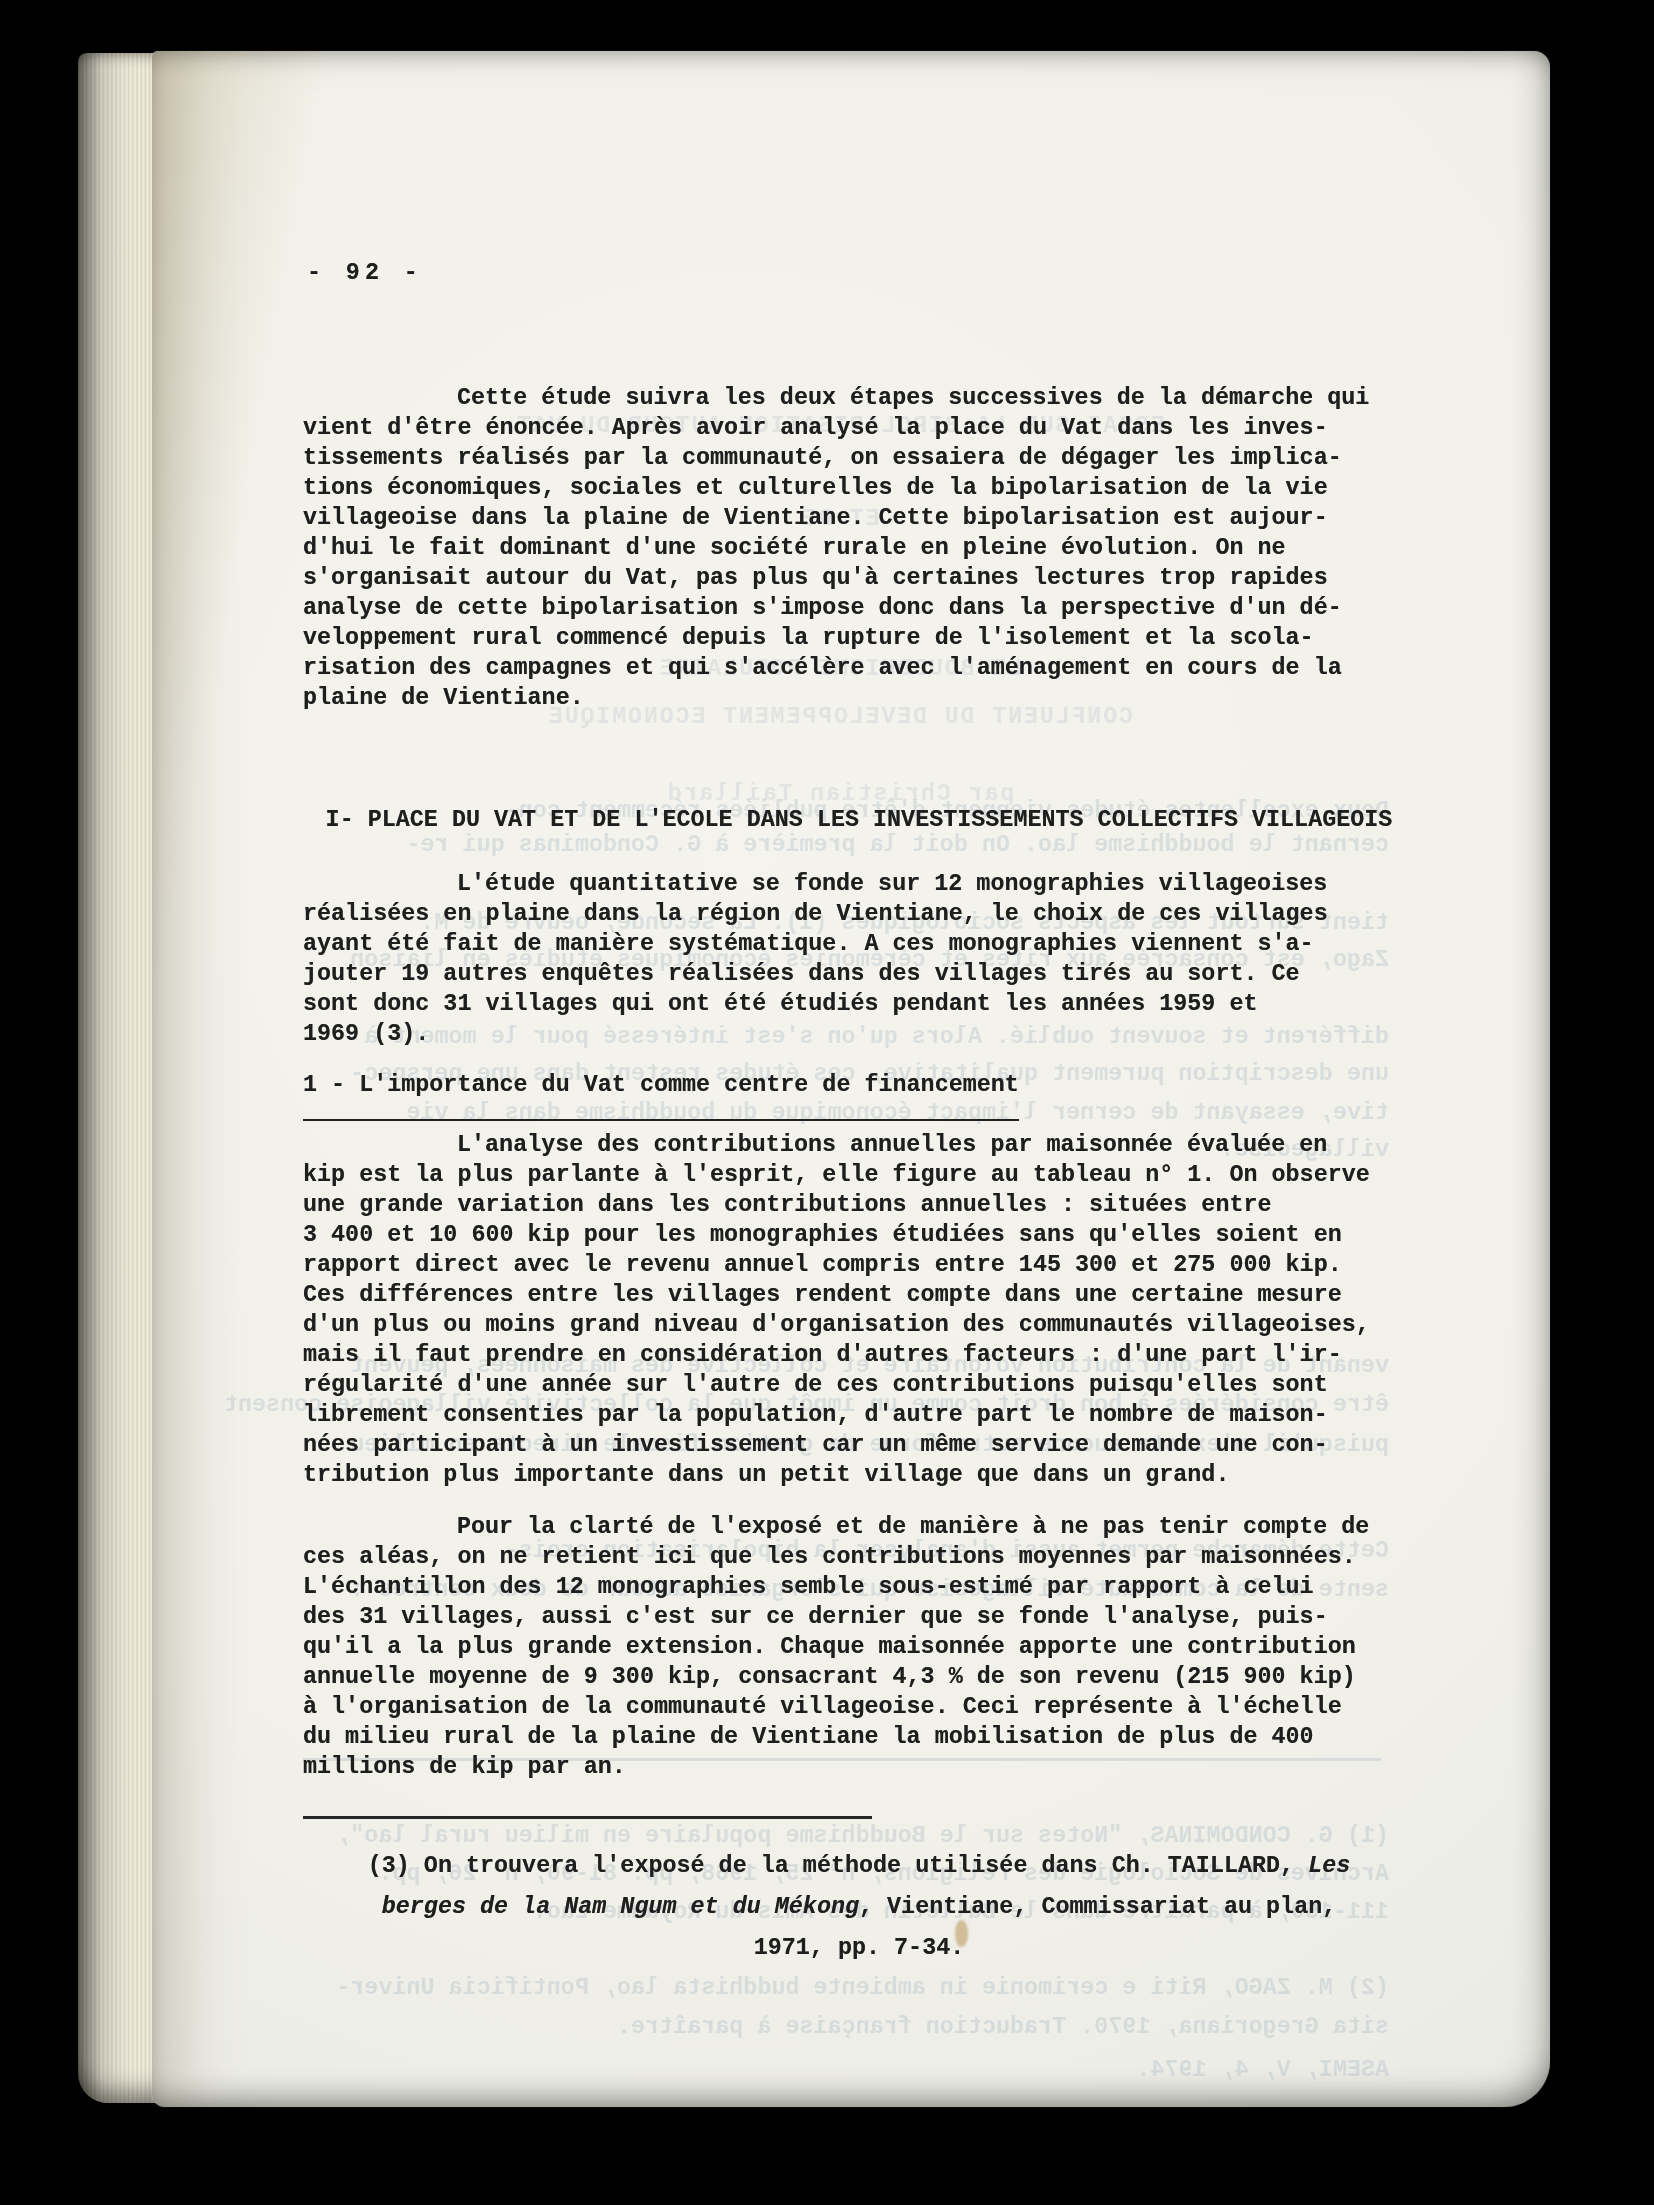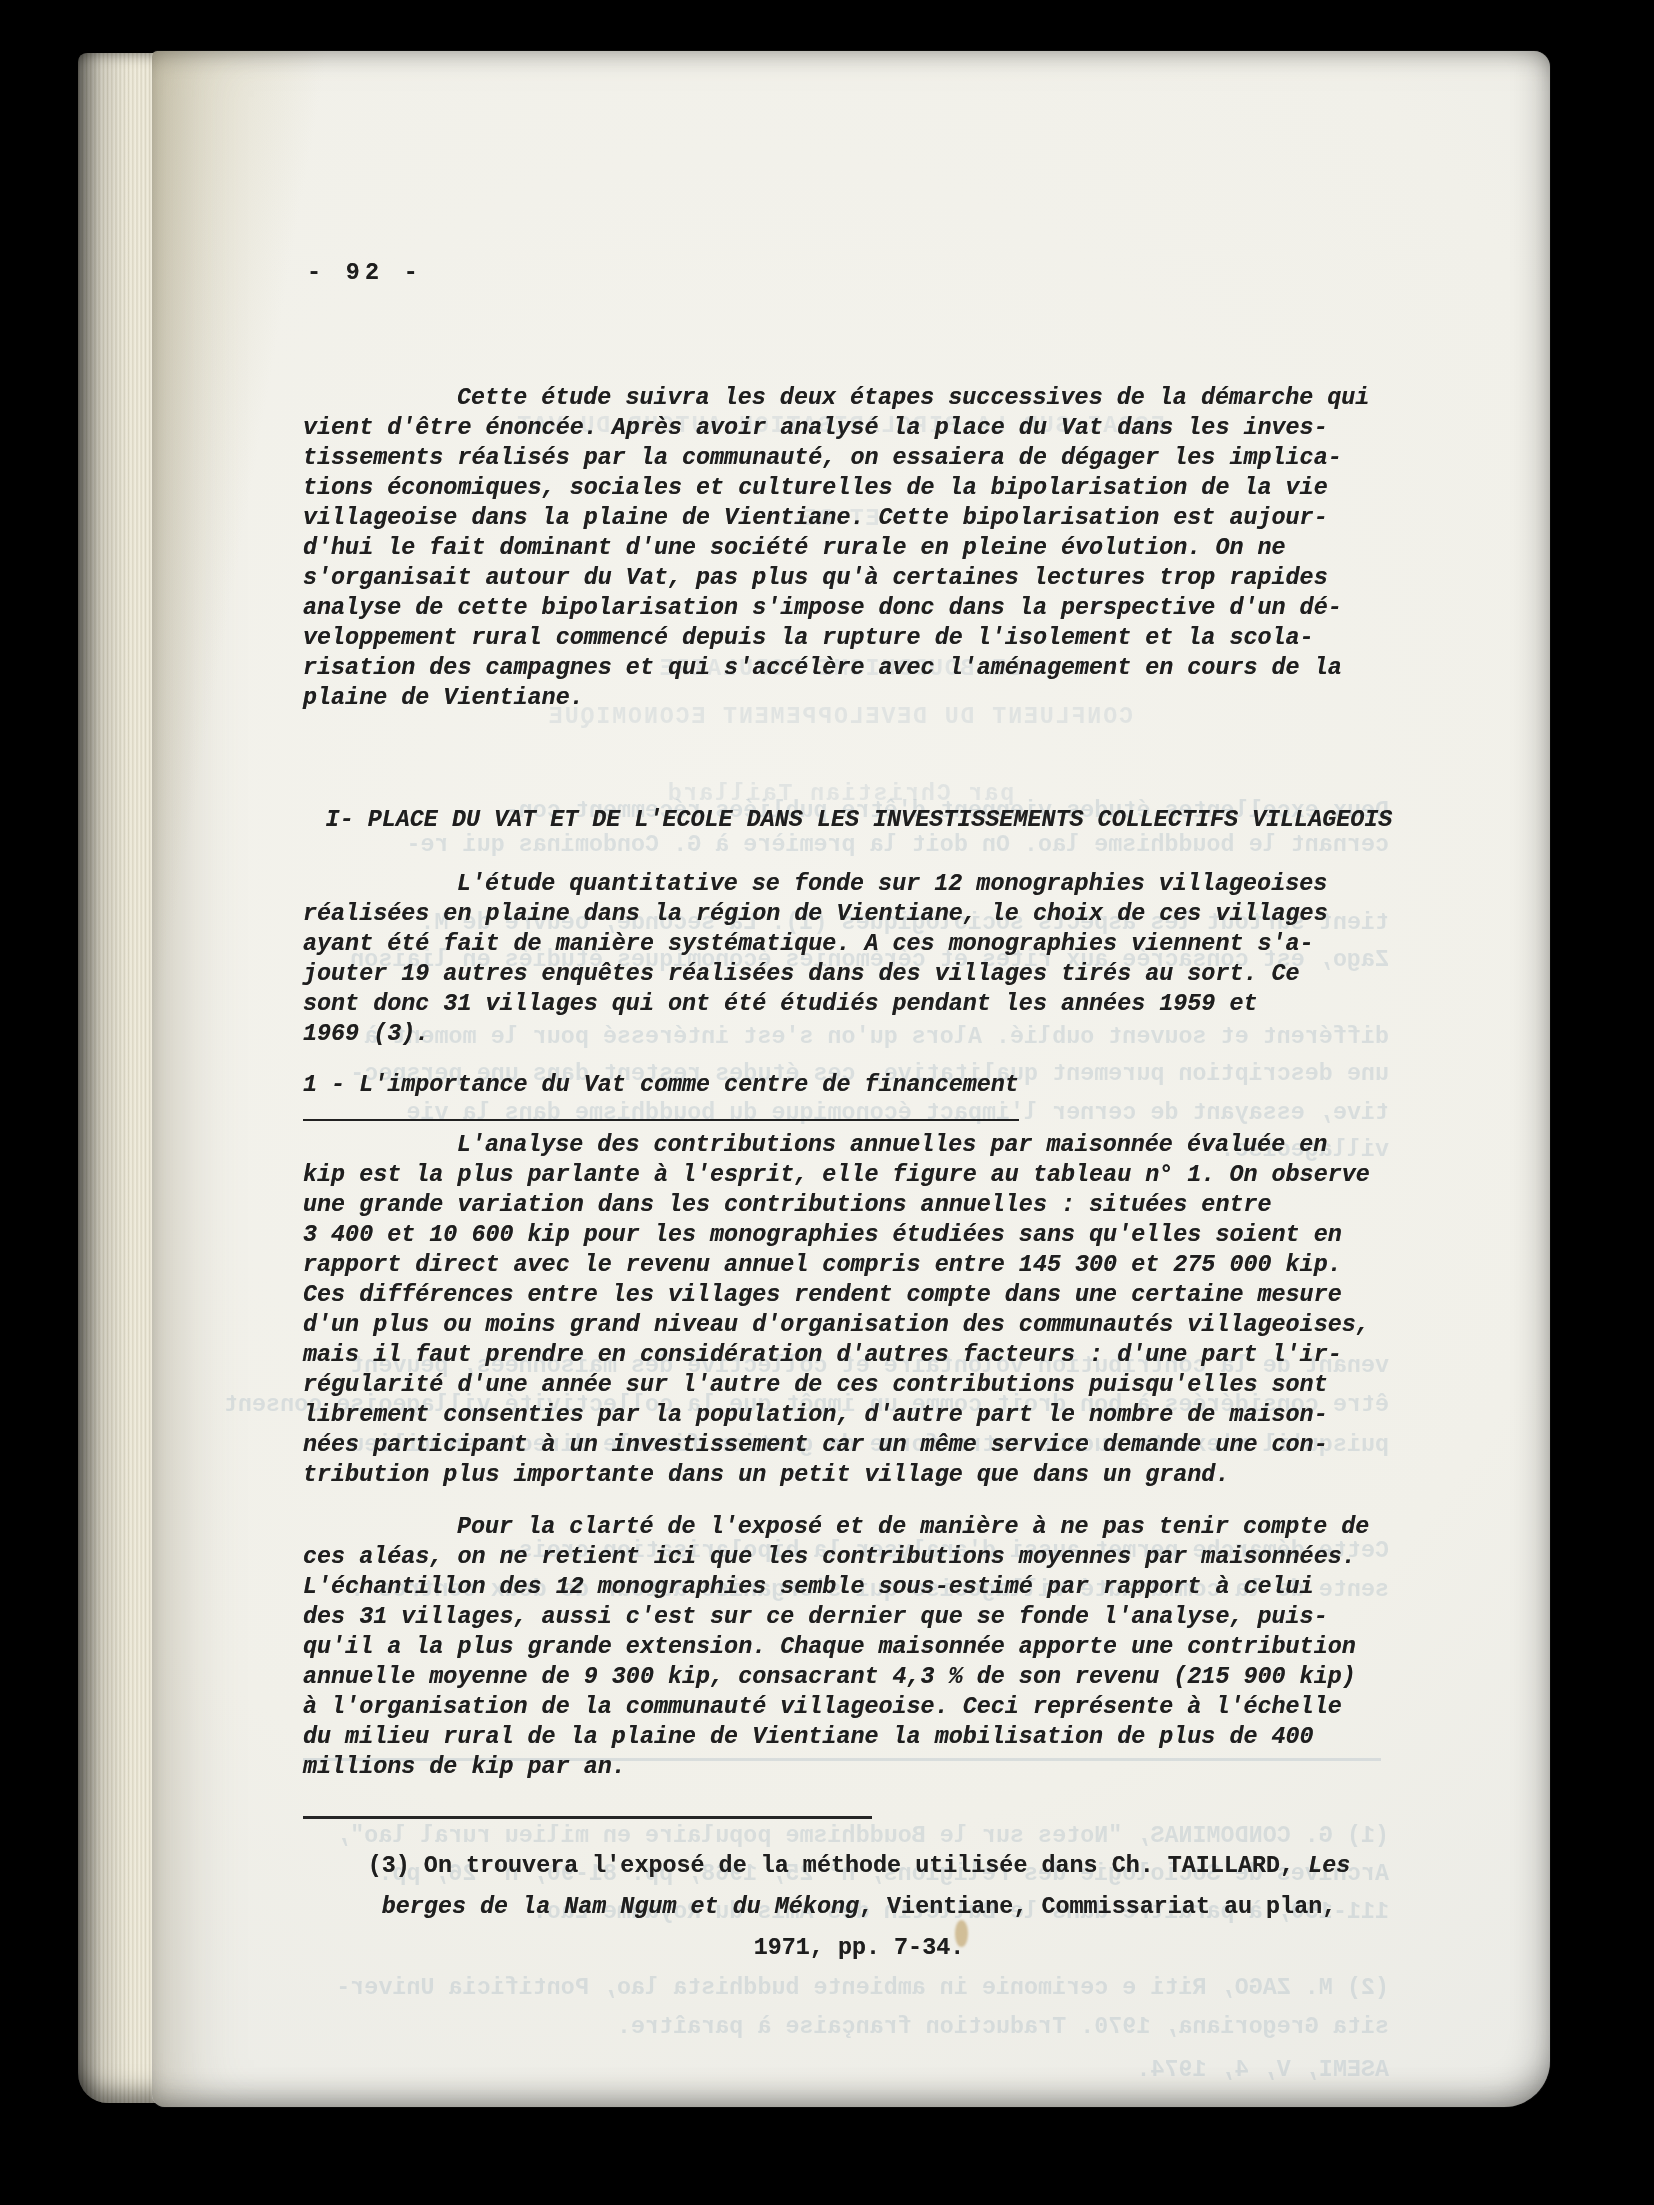--- a/index.html
+++ b/index.html
@@ -25,21 +25,21 @@
       inset 56px 0 71px -39px rgba(120,110,82,.38),
       inset 0 -21px 30px -19.4px rgba(0,0,0,.28),
       0 0 0 0.9px rgba(255,255,255,.04);}
   .layer{position:absolute;left:0;top:0;width:1654px;height:2206px;pointer-events:none;margin-top:36px;}
   
   .tline, .page-num, .ft-line{
     white-space:pre;
     font-family:"Liberation Mono","DejaVu Sans Mono",monospace;
     font-weight:700;font-size:23.4px;line-height:30px;color:#1e1e1e;
     text-shadow:0 0 0.4px rgba(25,25,25,.55);}
-  .block{position:absolute;left:303px;width:1112px;font-style:italic;}
+  .block{position:absolute;left:303px;width:1112px;}
   .tline.indent{text-indent:154px;}
   .section-heading .tline{letter-spacing:0;}
   .subsection-heading .underline{border-bottom:2.6px solid #212121;padding-bottom:21px;}
   .page-num{position:absolute;left:307px;top:222px;letter-spacing:5.3px;}
   .footnote-rule{position:absolute;left:303px;top:1780px;width:569px;height:3.1px;background:#262626;}
   .footnote{position:absolute;left:303px;top:1810px;width:1112px;}
   .ft-line{line-height:41px;text-align:center;}
   .ft-line .it{font-style:italic;}
   
   .bleed-line{position:absolute;left:291px;width:1098px;transform:scaleX(-1);

